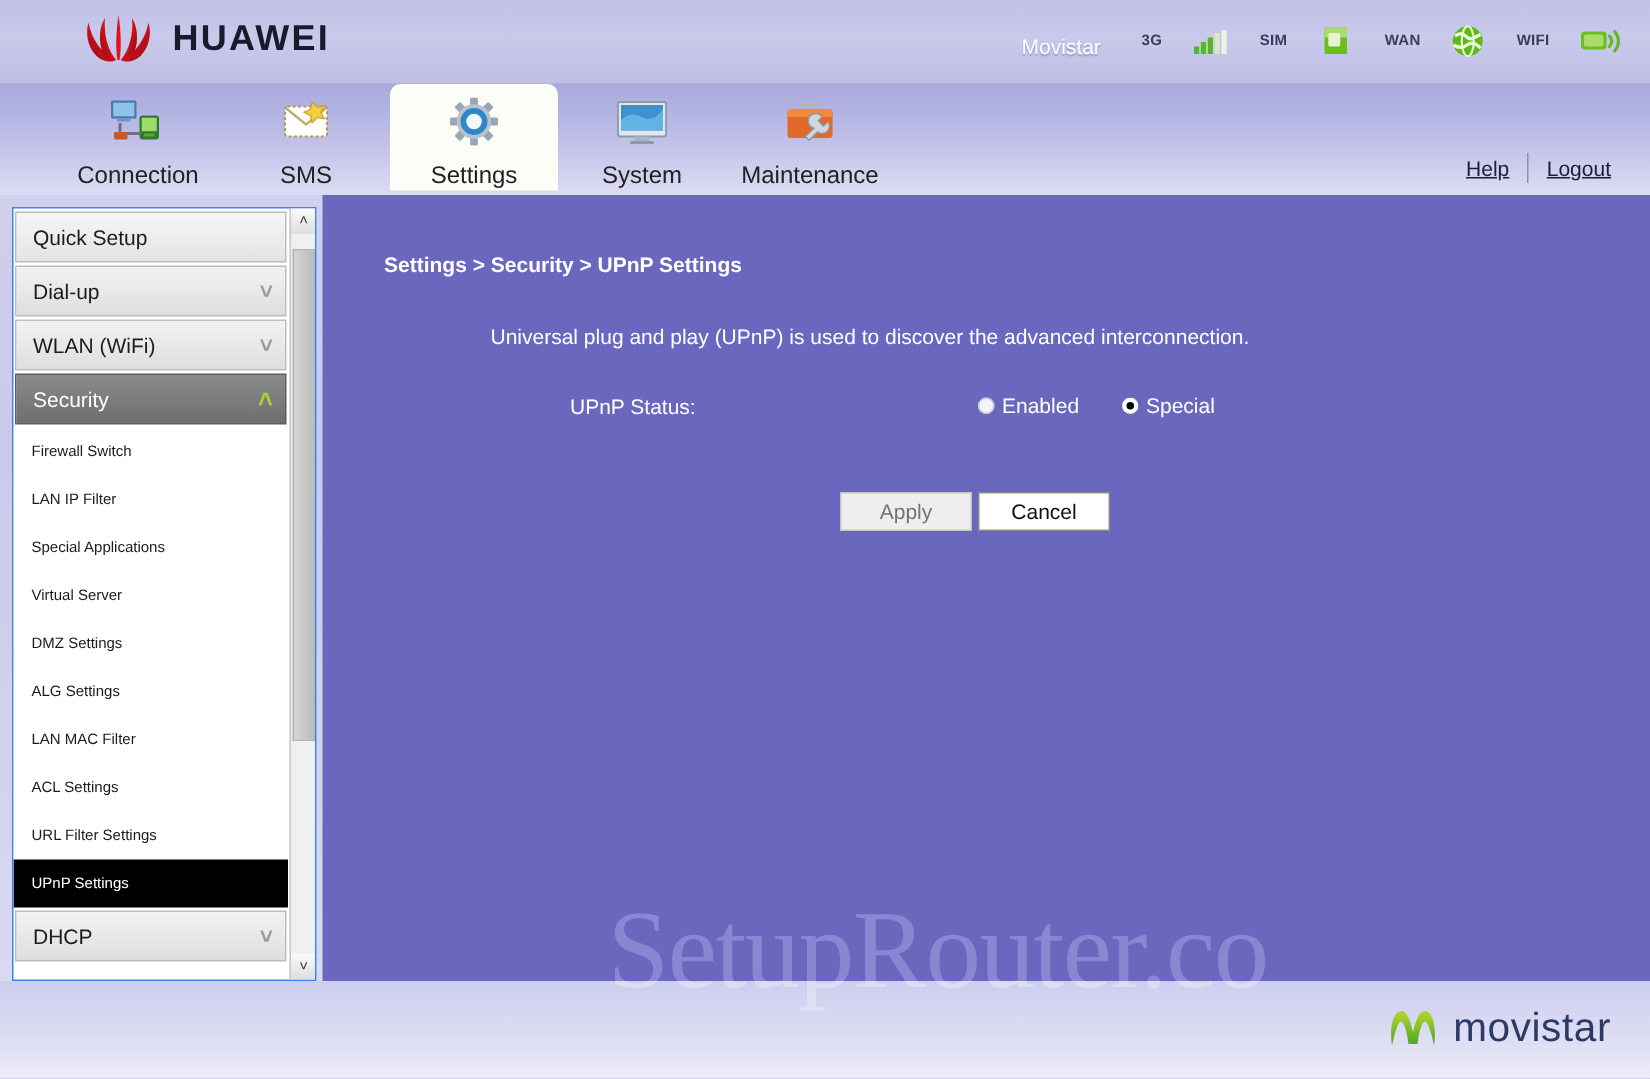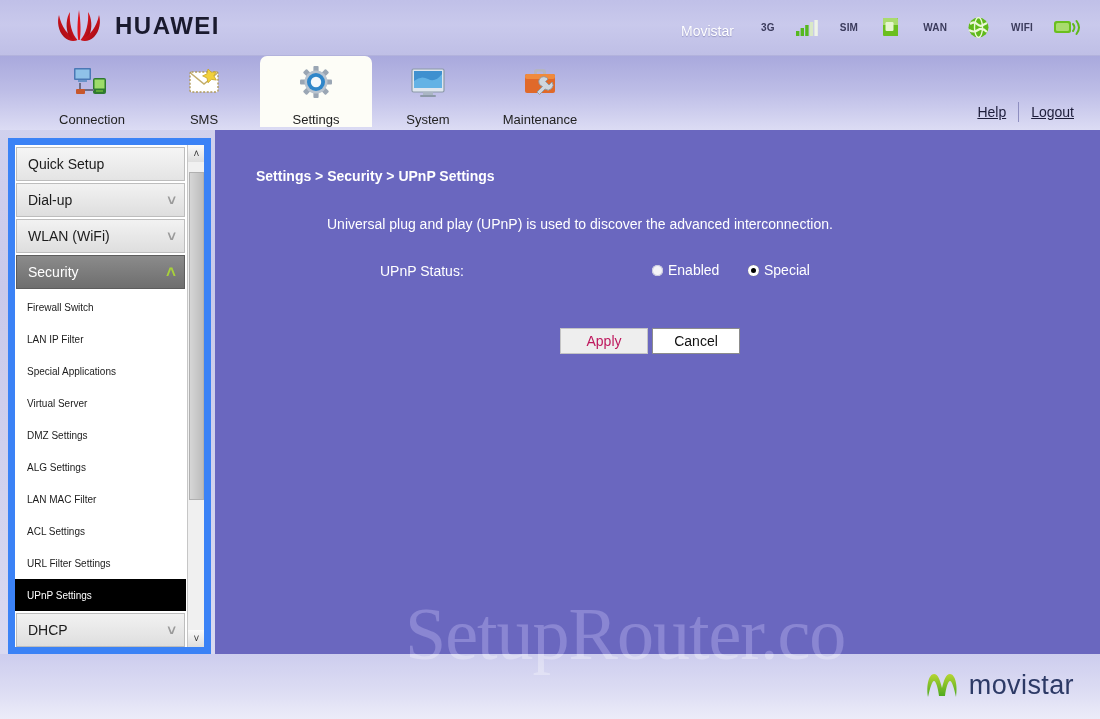--- a/index.html
+++ b/index.html
@@ -74,37 +74,37 @@
   .nav-tab {
     width: 112px; height: 71px;
     display: flex; flex-direction: column;
     align-items: center; justify-content: flex-start;
     padding-top: 8px;
     cursor: pointer;
     border-radius: 7px 7px 0 0;
   }
   .nav-tab.active { background: #fdfdf7; }
   .nav-icon { height: 40px; display: flex; align-items: center; justify-content: center; }
-  .nav-label { font-size: 13px; color: #222; margin-top: 10px; }
+  .nav-label { font-size: 16px; color: #222; margin-top: 10px; }
   #nav-right {
     position: absolute; right: 26px; top: 46px;
     display: flex; align-items: center; gap: 12px;
   }
   #nav-right a {
     font-size: 14px; color: #1c1c3a;
     text-decoration: underline; cursor: pointer;
   }
   .nav-sep { width:1px; height: 20px; background: #8e8ec0; }
 
   
   #sidebar {
     position: absolute; left: 8px; top: 138px;
     width: 203px; height: 516px;
     background: #ffffff;
-    border: 7px solid #3b82f6;
+    border: 1px solid #3b82f6;
     overflow: hidden;
     z-index: 15;
   }
   .side-group {
     height: 34px;
     display: flex; align-items: center; justify-content: space-between;
     padding: 0 8px 0 11px;
     font-size: 14px; color: #1c1c1c;
     background: linear-gradient(180deg,#f2f2f2 0%, #dedede 100%);
     border: 1px solid #bdbdbd;
@@ -197,21 +197,21 @@
     position: absolute; top: 0;
     height: 26px; min-width: 88px;
     border: 1px solid #8c8c8c;
     font-size: 14px;
     font-family: "Liberation Sans", sans-serif;
     cursor: pointer;
     padding: 0 10px;
   }
   #btn-apply {
     left: 345px;
-    background: #eeeeee; color: #be185d;
+    background: #eeeeee; color: #737373;
     border-color: #c4c4c4;
     cursor: default;
   }
   #btn-cancel {
     left: 437px;
     background: #ffffff; color: #111111;
   }
 
   
   #footer {

